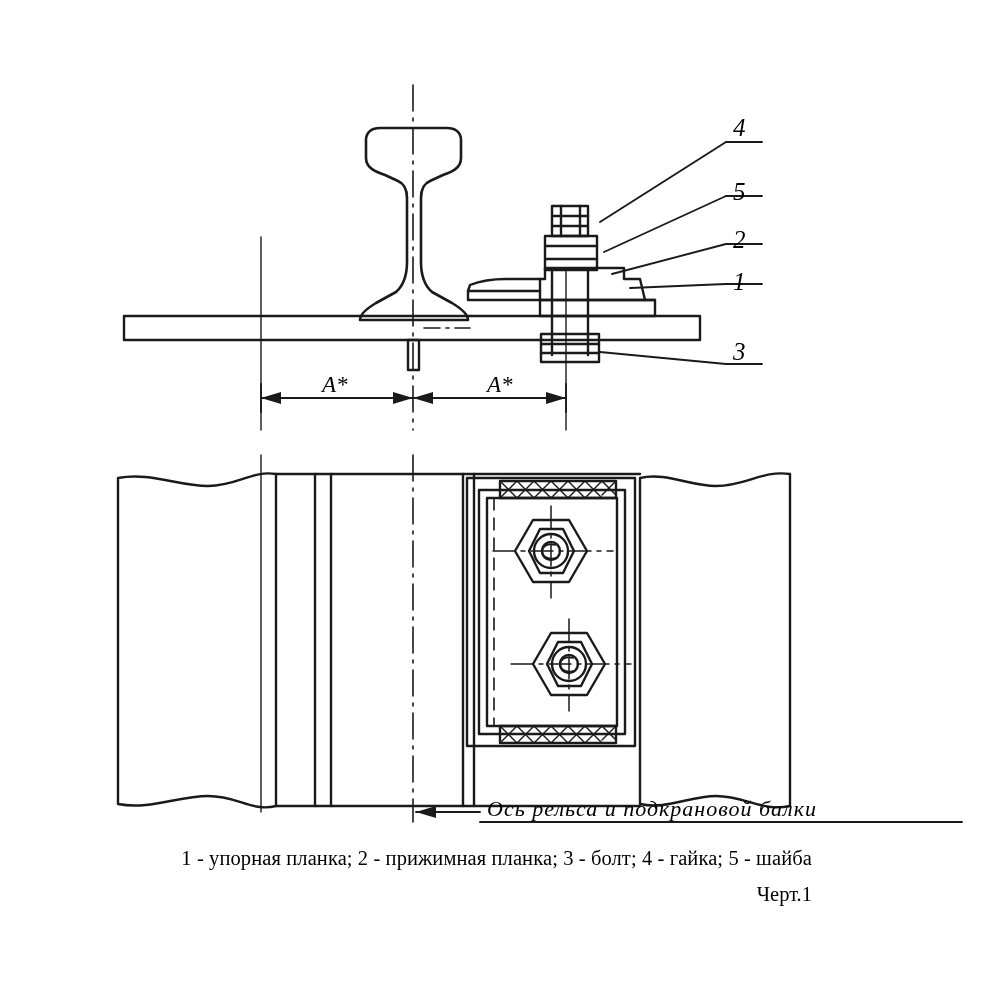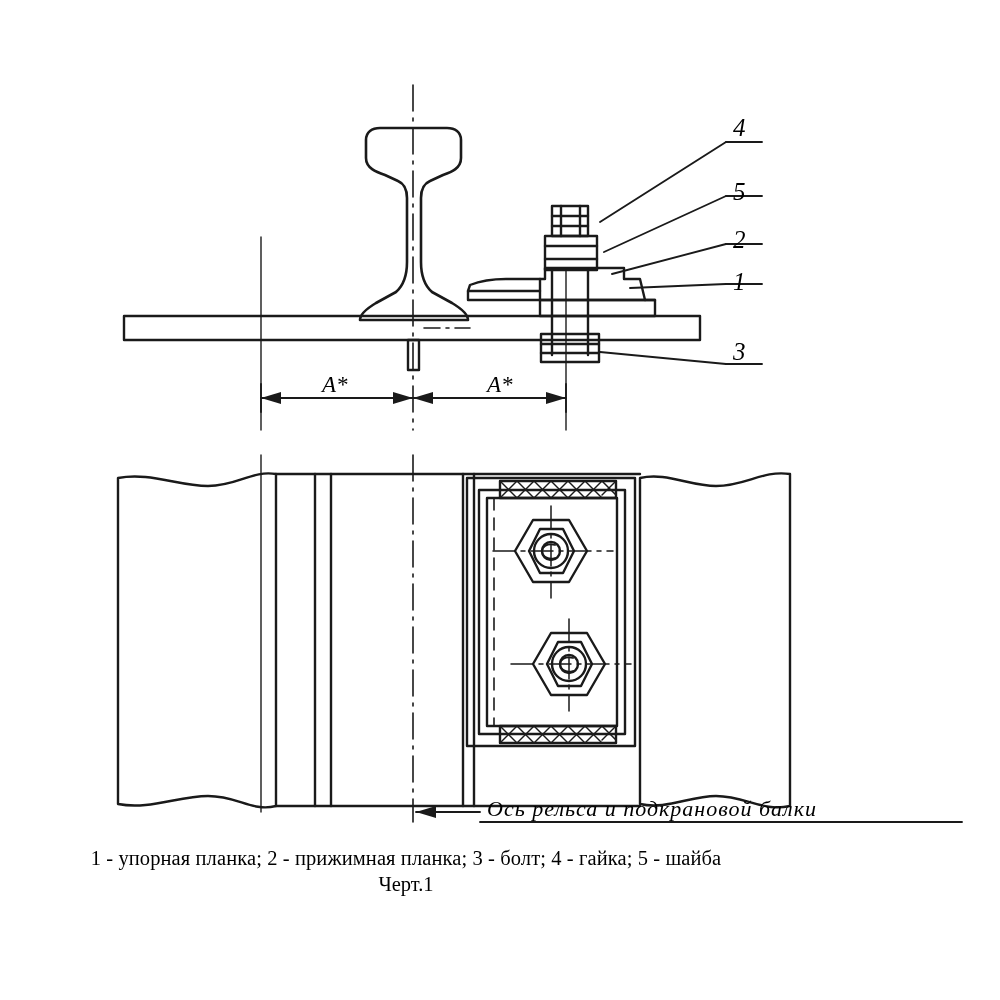--- a/index.html
+++ b/index.html
@@ -27,30 +27,31 @@
     left: 0;
     top: 0;
     width: 1000px;
     height: 1000px;
   }
   .caption-block {
     position: absolute;
     left: 0;
     top: 845px;
     width: 812px;
-    text-align: center;
+    text-align: right;
   }
   .caption-line1 {
     font-size: 20.5px;
     line-height: 26px;
     letter-spacing: 0.1px;
   }
   .caption-line2 {
     font-size: 20.5px;
     line-height: 26px;
+    margin-top: 10px;
   }
   .leader-label {
     font-family: "Liberation Serif", serif;
     font-size: 25px;
     font-style: italic;
   }
   .dim-label {
     font-family: "Liberation Serif", serif;
     font-size: 23px;
     font-style: italic;

